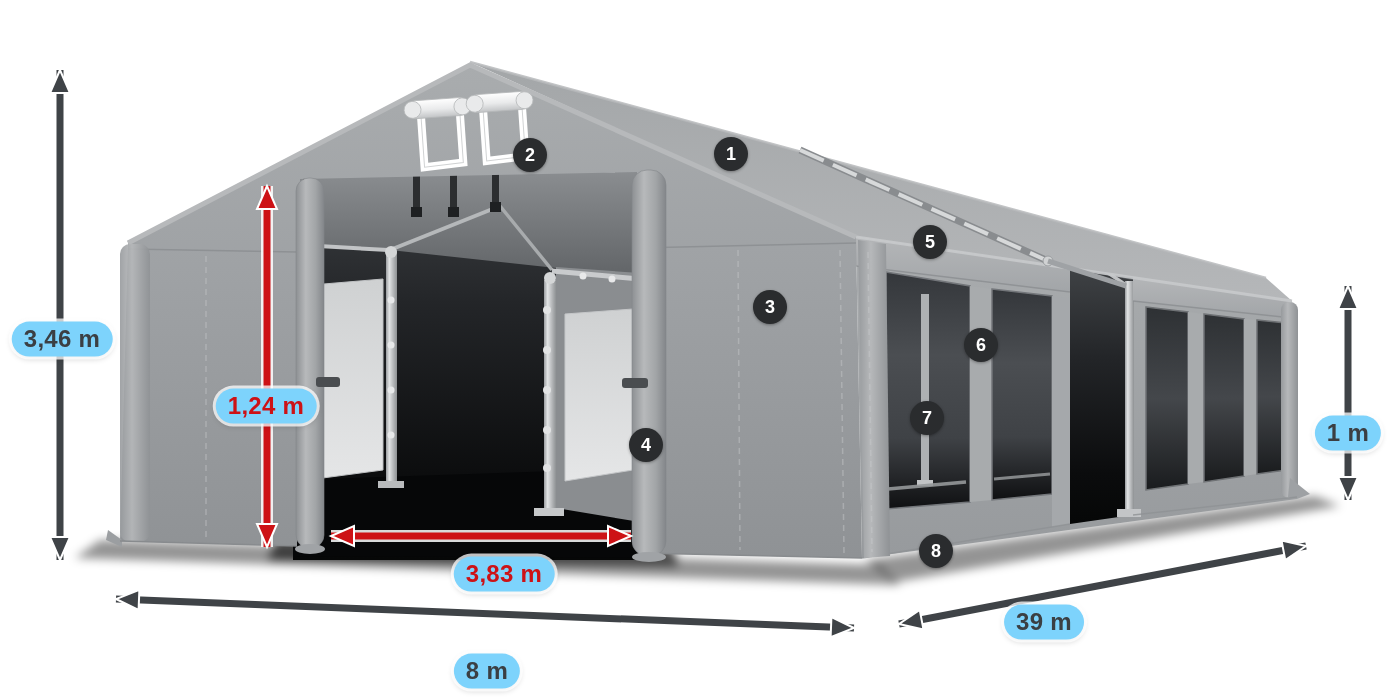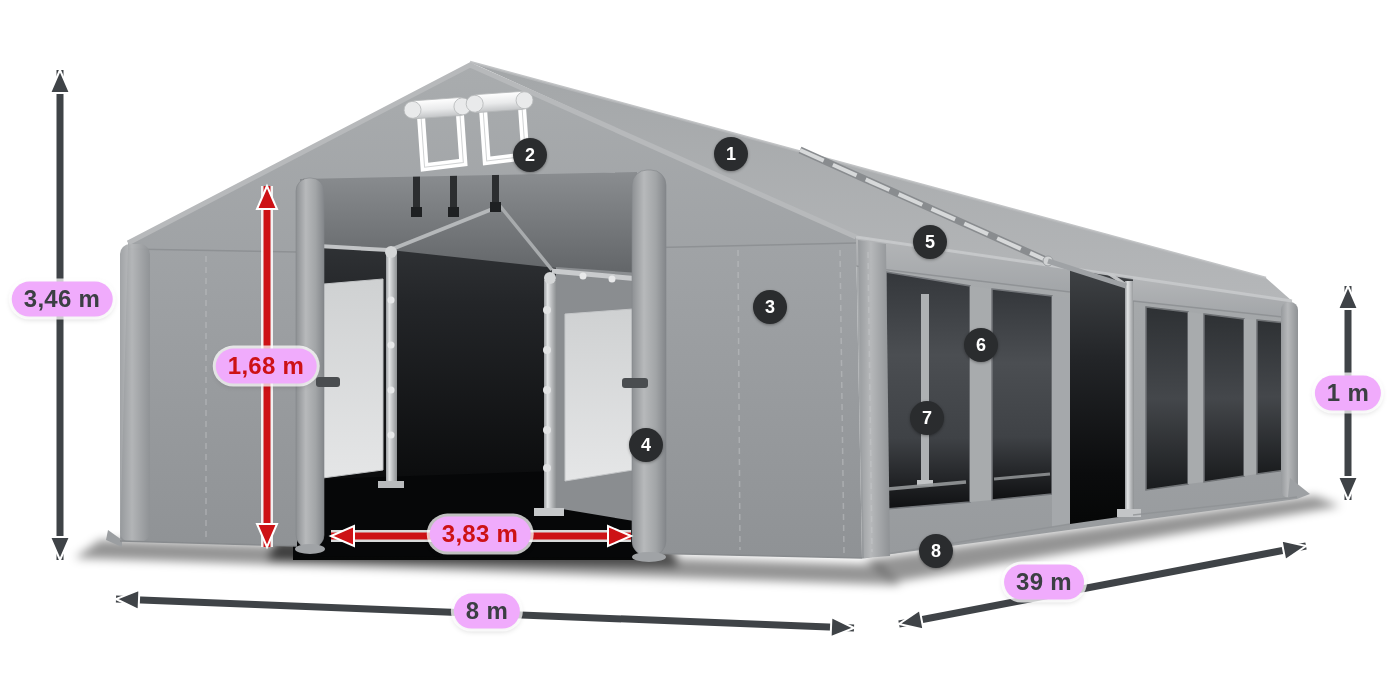--- a/index.html
+++ b/index.html
@@ -3,24 +3,24 @@
 <meta charset="utf-8">
 <style>
   html,body{margin:0;padding:0;background:#fff;}
   .stage{
     position:relative;width:1400px;height:700px;background:var(--background,#fff);
     overflow:hidden;font-family:"Liberation Sans",sans-serif;
   }
   .stage svg{position:absolute;left:0;top:0;}
   .pill{
     position:absolute;transform:translate(-50%,-50%);
-    background:#f0abfc;border-radius:19px;padding:3px 12px;
+    background:#7dd3fc;border-radius:19px;padding:3px 12px;
     font-weight:bold;font-size:24px;line-height:1.2;color:var(--label_dark,#3b3f43);
     box-shadow:0 0 0 3px rgba(255,255,255,.75),0 2px 6px rgba(0,0,0,.22);
-    white-space:nowrap;letter-spacing:.3px;z-index:3;
+    white-space:nowrap;letter-spacing:.3px;z-index:3;margin-top:40px;
   }
   .pill.red{color:var(--accent_red,#cd1216);}
   .badge{
     position:absolute;transform:translate(-50%,-50%);
     width:34px;height:34px;border-radius:50%;
     background:var(--badge_bg,#2a2c2e);color:#fff;
     font-weight:bold;font-size:18px;display:flex;align-items:center;justify-content:center;
     cursor:pointer;z-index:4;box-shadow:0 1px 3px rgba(0,0,0,.35);
   }
 </style>
@@ -278,23 +278,23 @@
       <line x1="899" y1="624" x2="1306" y2="546" style="stroke:var(--arrow_dark,#3f4347)" stroke-width="7" marker-start="url(#ahDark)" marker-end="url(#ahDark)"></line>
     </g>
     <g>
       <line x1="1348" y1="286" x2="1348" y2="500" stroke="#ffffff" stroke-width="12" opacity="0.85"></line>
       <line x1="1348" y1="286" x2="1348" y2="500" style="stroke:var(--arrow_dark,#3f4347)" stroke-width="7" marker-start="url(#ahDark)" marker-end="url(#ahDark)"></line>
     </g>
   </g>
 </svg>
 
 <div class="pill" style="left:62px;top:299px">3,46 m</div>
-<div class="pill red" style="left:266px;top:366px">1,68 m</div>
-<div class="pill red" style="left:480px;top:534px">3,83 m</div>
-<div class="pill" style="left:487px;top:611px">8 m</div>
+<div class="pill red" style="left:266px;top:366px">1,24 m</div>
+<div class="pill red" style="left:504px;top:534px">3,83 m</div>
+<div class="pill" style="left:487px;top:631px">8 m</div>
 <div class="pill" style="left:1044px;top:582px">39 m</div>
 <div class="pill" style="left:1348px;top:393px">1 m</div>
 
 <div class="badge" style="left:731px;top:154px">1</div>
 <div class="badge" style="left:530px;top:155px">2</div>
 <div class="badge" style="left:770px;top:307px">3</div>
 <div class="badge" style="left:646px;top:445px">4</div>
 <div class="badge" style="left:930px;top:242px">5</div>
 <div class="badge" style="left:981px;top:345px">6</div>
 <div class="badge" style="left:927px;top:418px">7</div>

